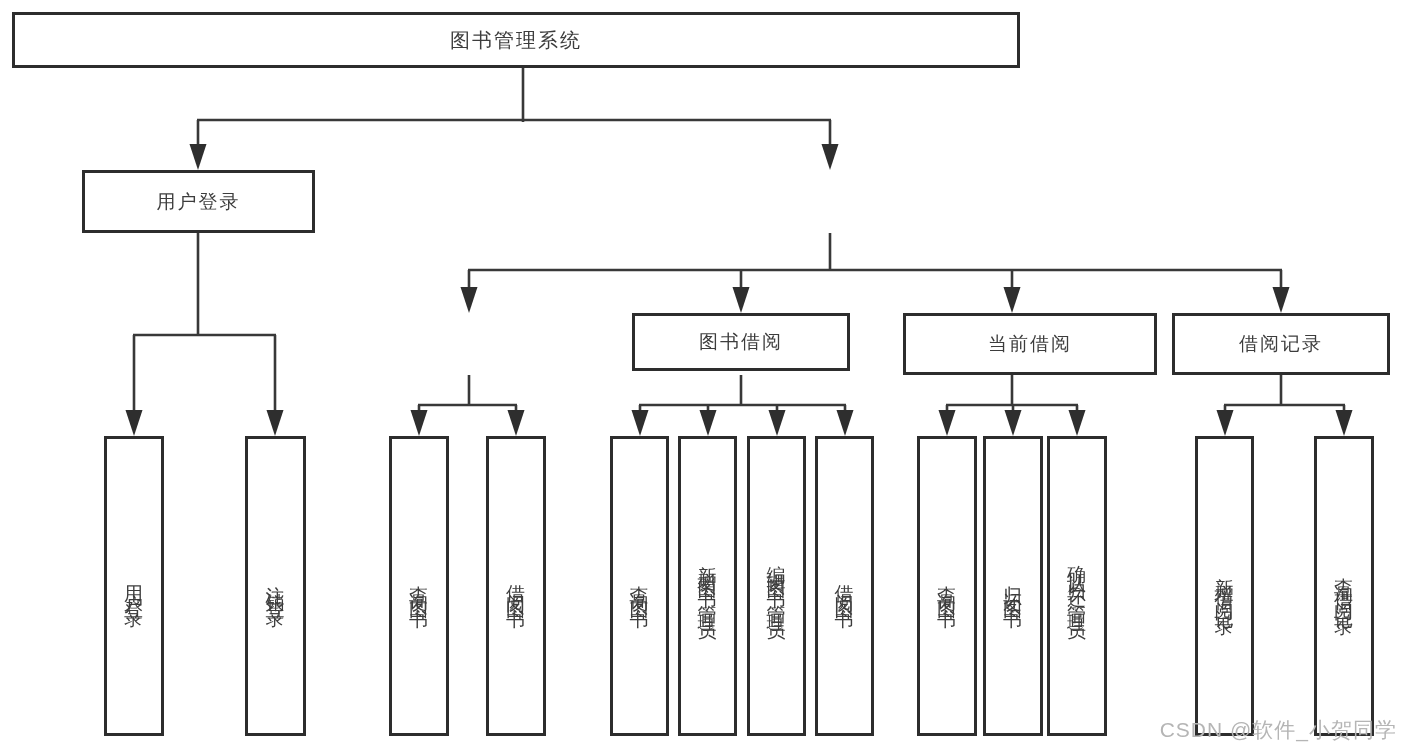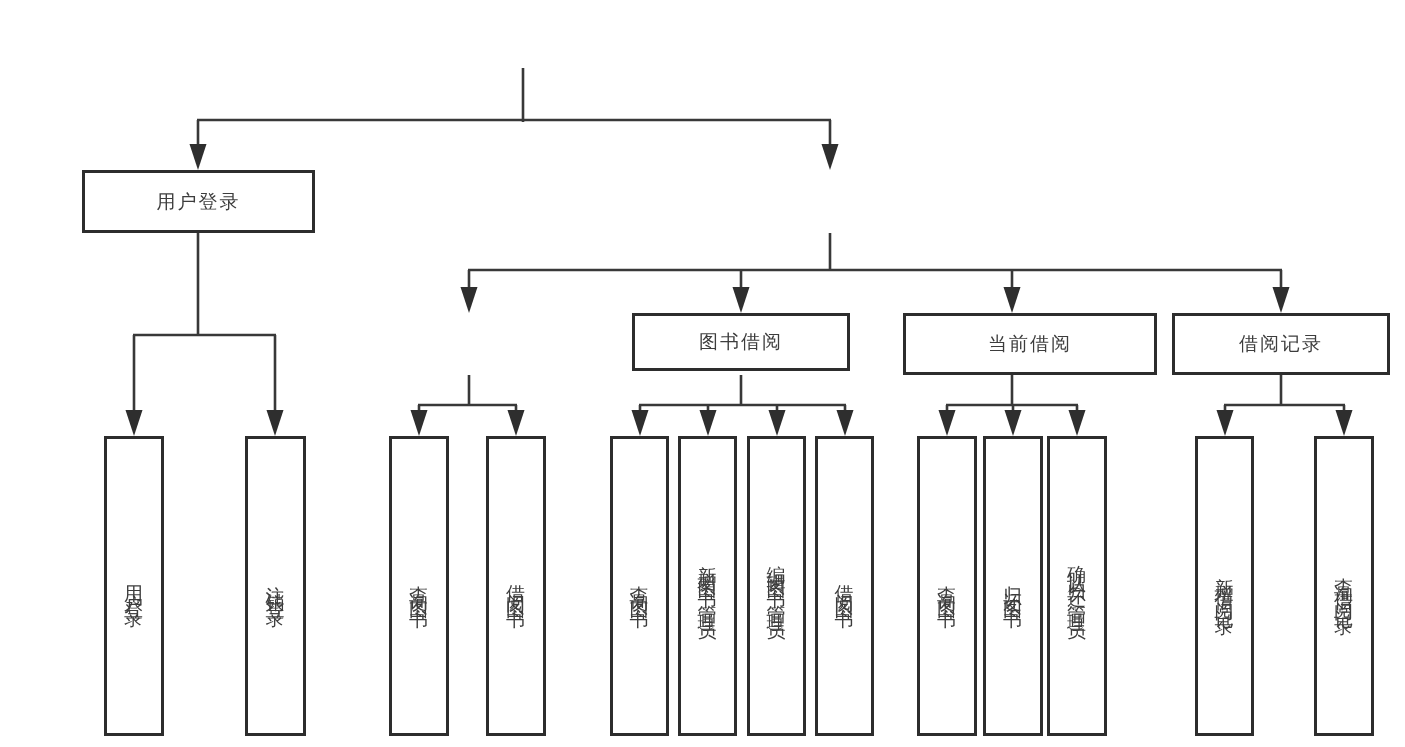--- a/index.html
+++ b/index.html
@@ -140,20 +140,23 @@
     <g>
       <line x1="1281" y1="375" x2="1281" y2="406"></line>
       <line x1="1224" y1="405" x2="1345" y2="405"></line>
       <line x1="1225" y1="405" x2="1225" y2="416"></line>
       <line x1="1344" y1="405" x2="1344" y2="416"></line>
       <polygon points="1225,436 1216.5,410 1233.5,410"></polygon>
       <polygon points="1344,436 1335.5,410 1352.5,410"></polygon>
     </g>
   </svg>
 
+  <div class="box root-box" style="left:12px; top:12px; width:1008px; height:56px;">
+    <span class="label">图书管理系统</span>
+  </div>
 
   <div class="box" style="left:82px; top:170px; width:233px; height:63px;">
     <span class="label">用户登录</span>
   </div>
 
   <div class="box" style="left:632px; top:313px; width:218px; height:58px;font-family:Liberation Serif, serif;">
     <span class="label">图书借阅</span>
   </div>
   <div class="box" style="left:903px; top:313px; width:254px; height:62px;">
     <span class="label">当前借阅</span>
@@ -199,14 +202,15 @@
     <span class="vlabel">确认归还（管理员）</span>
   </div>
 
   <div class="box leaf" style="left:1195px; top:436px; width:59px; height:300px;">
     <span class="vlabel">新增借阅记录</span>
   </div>
   <div class="box leaf" style="left:1314px; top:436px; width:60px; height:300px;">
     <span class="vlabel">查询借阅记录</span>
   </div>
 
+  <div class="watermark">CSDN @软件_小贺同学</div>
 
 </div>
 
 </body></html>

